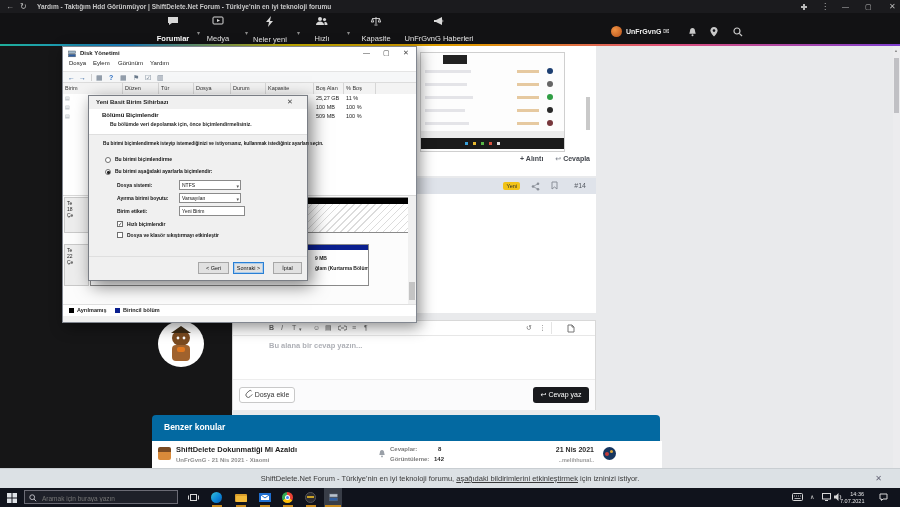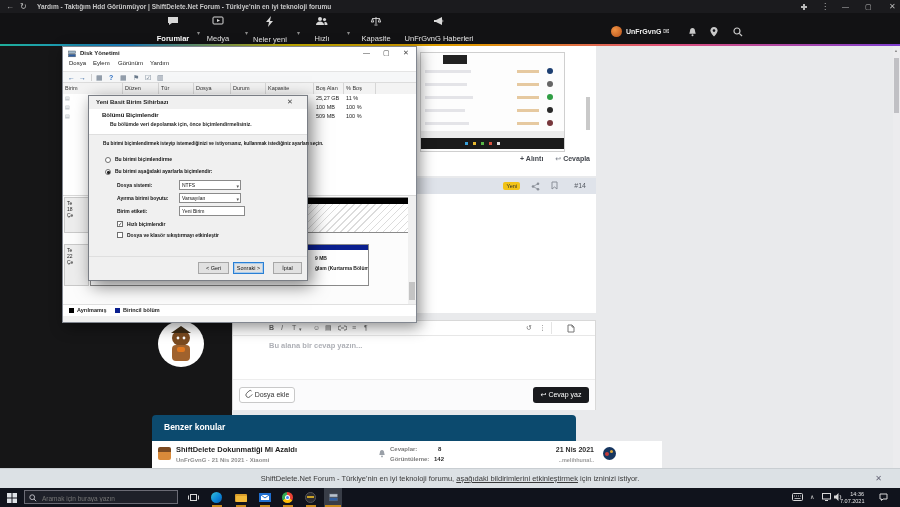--- a/index.html
+++ b/index.html
@@ -254,21 +254,21 @@
           </svg>
         <span>Dosya ekle</span>
       </span>
       <span class="ab" style="right:6px;top:7px;width:56px;height:16px;background:#191a1e;border-radius:3px;font-size:7px;line-height:16px;text-align:center;color:#fff">
         <span>↩</span>
         <span>Cevap yaz</span>
       </span>
     </div>
   </div>
 
-  <div class="ab" style="left:152px;top:415px;width:424px;height:26px;background:#0c4a6e;border-radius:4px 4px 0 0;z-index:2">
+  <div class="ab" style="left:152px;top:415px;width:508px;height:26px;background:#0369a1;border-radius:4px 4px 0 0;z-index:2">
     <span class="ab nw" style="left:12px;top:7px;font-size:8.5px;font-weight:bold;color:#fff">Benzer konular</span>
   </div>
   <div class="ab" style="left:152px;top:441px;width:510px;height:27px;background:#fff;z-index:2">
     <span class="ab" style="left:6px;top:6px;width:13px;height:13px;border-radius:2px;background:linear-gradient(#7a4a22 40%,#d98a3a 40%)"></span>
     <span class="ab nw" style="left:24px;top:4px;font-size:7.5px;color:#1d1d1d">ShiftDelete Dokunmatiği Mi Azaldı</span>
     <span class="ab nw" style="left:24px;top:16px;font-size:6px;color:#8d8d8d">UnFrGvnG · 21 Nis 2021 · Xiaomi</span>
     <span class="ab" style="left:226px;top:8px">
       <svg width="8" height="9">
           <path d="M4 1C2.7 1 1.9 2 1.9 3.6L1.3 6h5.4L6.1 3.6C6.1 2 5.3 1 4 1z" fill="#9aa0a8"></path>
           <circle cx="4" cy="7.4" r=".9" fill="#9aa0a8"></circle>

